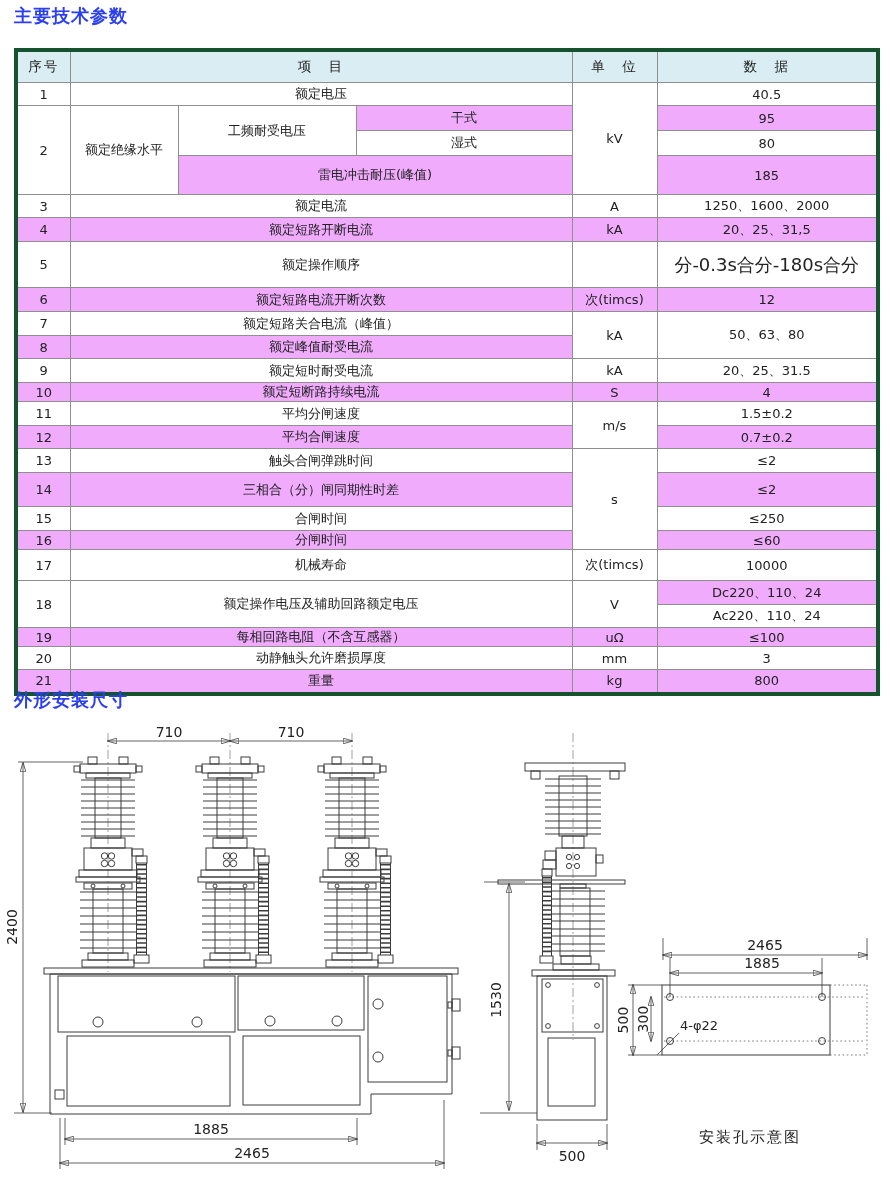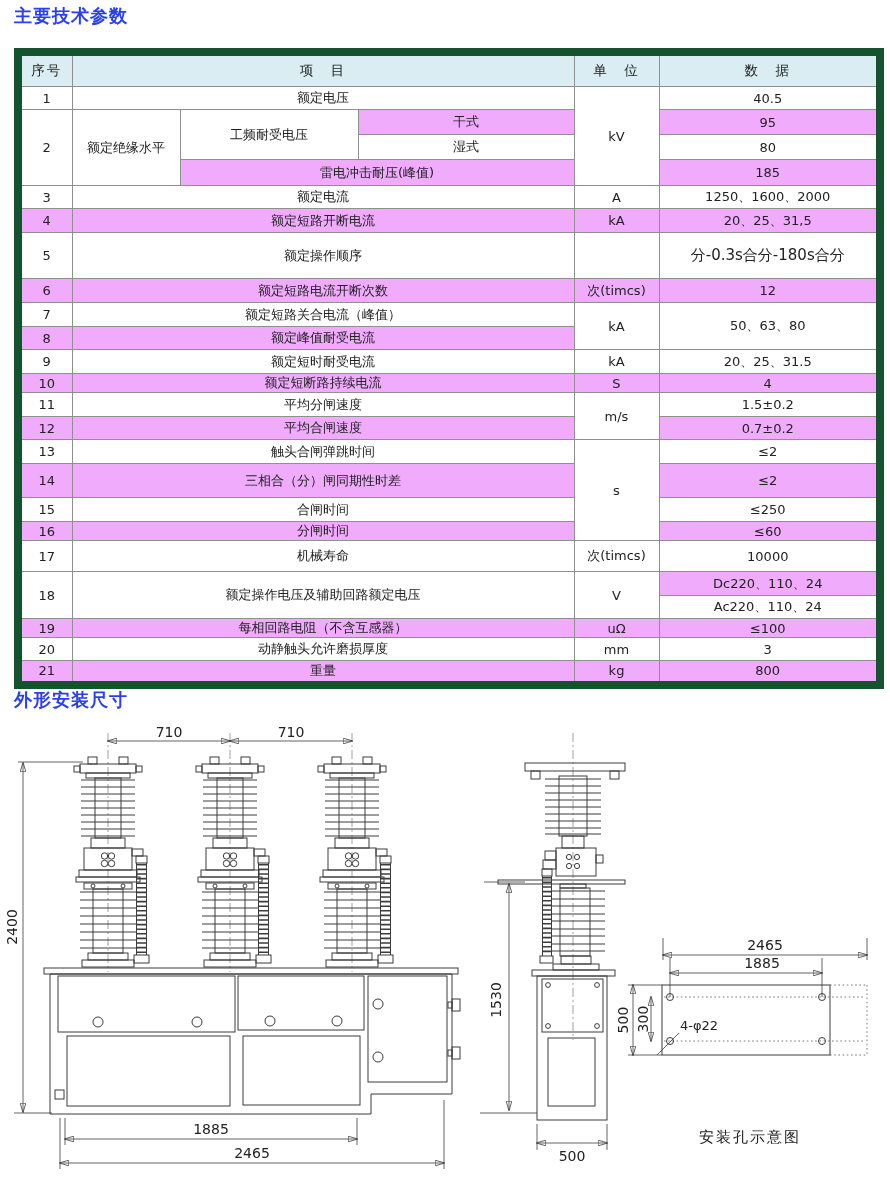--- a/index.html
+++ b/index.html
@@ -12,32 +12,32 @@
     position:absolute; left:14px; margin:0;
     font-size:18px; font-weight:bold; color:#2b3ff2; letter-spacing:1px;
   }
   #title1 { top:4px; }
   #title2 { top:688px; }
 
   table.specs {
     position:absolute; left:14px; top:48px;
     width:862px; border-collapse:collapse; table-layout:fixed;
     font-size:13px; color:#222;
-    border:8px solid #14532d;
+    border:4px solid #14532d;
   }
   table.specs td, table.specs th {
     border:1px solid #8f8f8f;
     text-align:center; vertical-align:middle;
     padding:0 4px; font-weight:normal;
     overflow:hidden; white-space:nowrap;
   }
   table.specs th { height:30px; background:#d9edf2; letter-spacing:2px; font-size:13.5px; }
   td.l { text-align:left; padding-left:12px; }
   .bl { background:#f0abfc; }
-  td.big { font-size:15px; }
+  td.big { font-size:18px; }
 
   svg.draw { position:absolute; left:0; top:726px; }
   svg.draw rect, svg.draw path, svg.draw circle, svg.draw line, svg.draw polyline {
     fill:none; stroke:#3c3c3c; stroke-width:1;
   }
   svg.draw .dim  { stroke-width:0.8; }
   svg.draw .cl   { stroke:#787878; stroke-width:0.7; stroke-dasharray:9 3 2 3; }
   svg.draw .dot  { stroke:#5a5a5a; stroke-width:0.8; stroke-dasharray:1.6 2.6; }
   svg.draw .rung { stroke:#3c3c3c; stroke-width:10; stroke-dasharray:1.6 3; }
   svg.draw .rungS{ stroke:#3c3c3c; stroke-width:9;  stroke-dasharray:1.6 3; }
@@ -78,21 +78,21 @@
       <td rowspan="3">2</td>
       <td class="l" rowspan="3">额定绝缘水平</td>
       <td class="l" rowspan="2">工频耐受电压</td>
       <td class="l bl">干式</td>
       <td class="bl">95</td>
     </tr>
     <tr style="height:25px">
       <td class="l">湿式</td>
       <td>80</td>
     </tr>
-    <tr style="height:26px">
+    <tr style="height:39px">
       <td class="l bl" colspan="2">雷电冲击耐压(峰值)</td>
       <td class="bl">185</td>
     </tr>
     <tr style="height:23px">
       <td>3</td>
       <td class="l" colspan="3">额定电流</td>
       <td>A</td>
       <td>1250、1600、2000</td>
     </tr>
     <tr style="height:24px">

